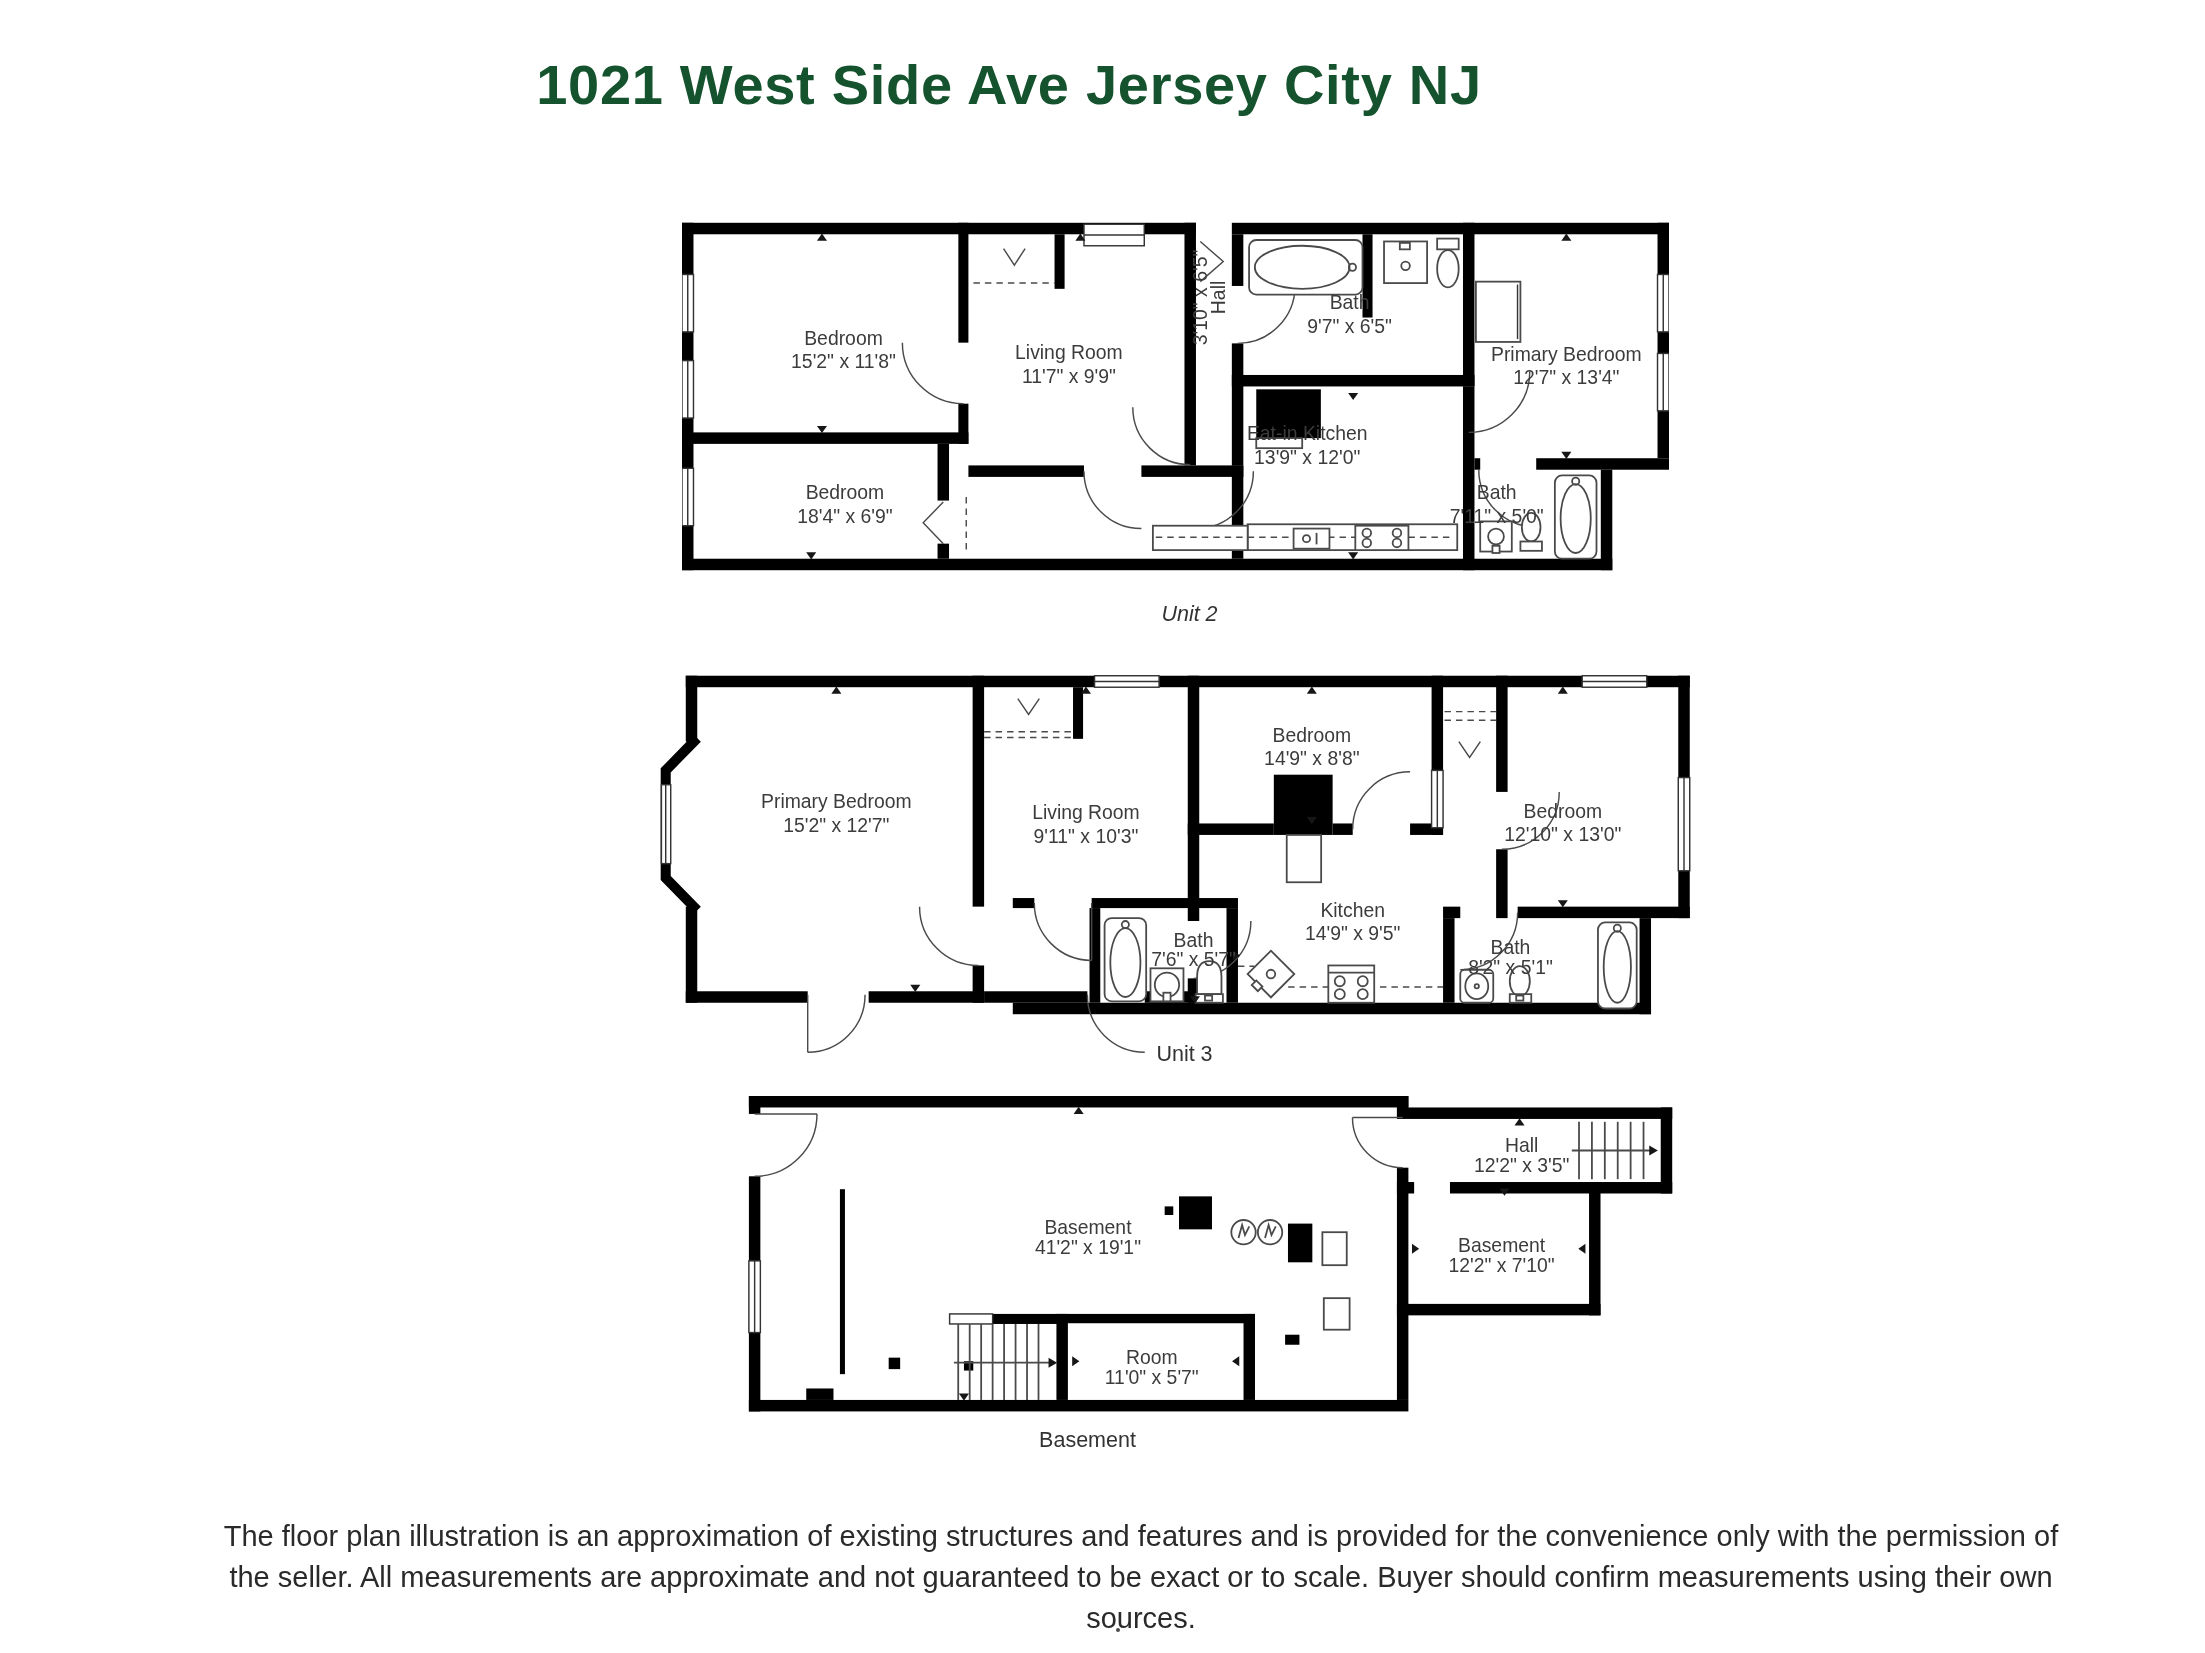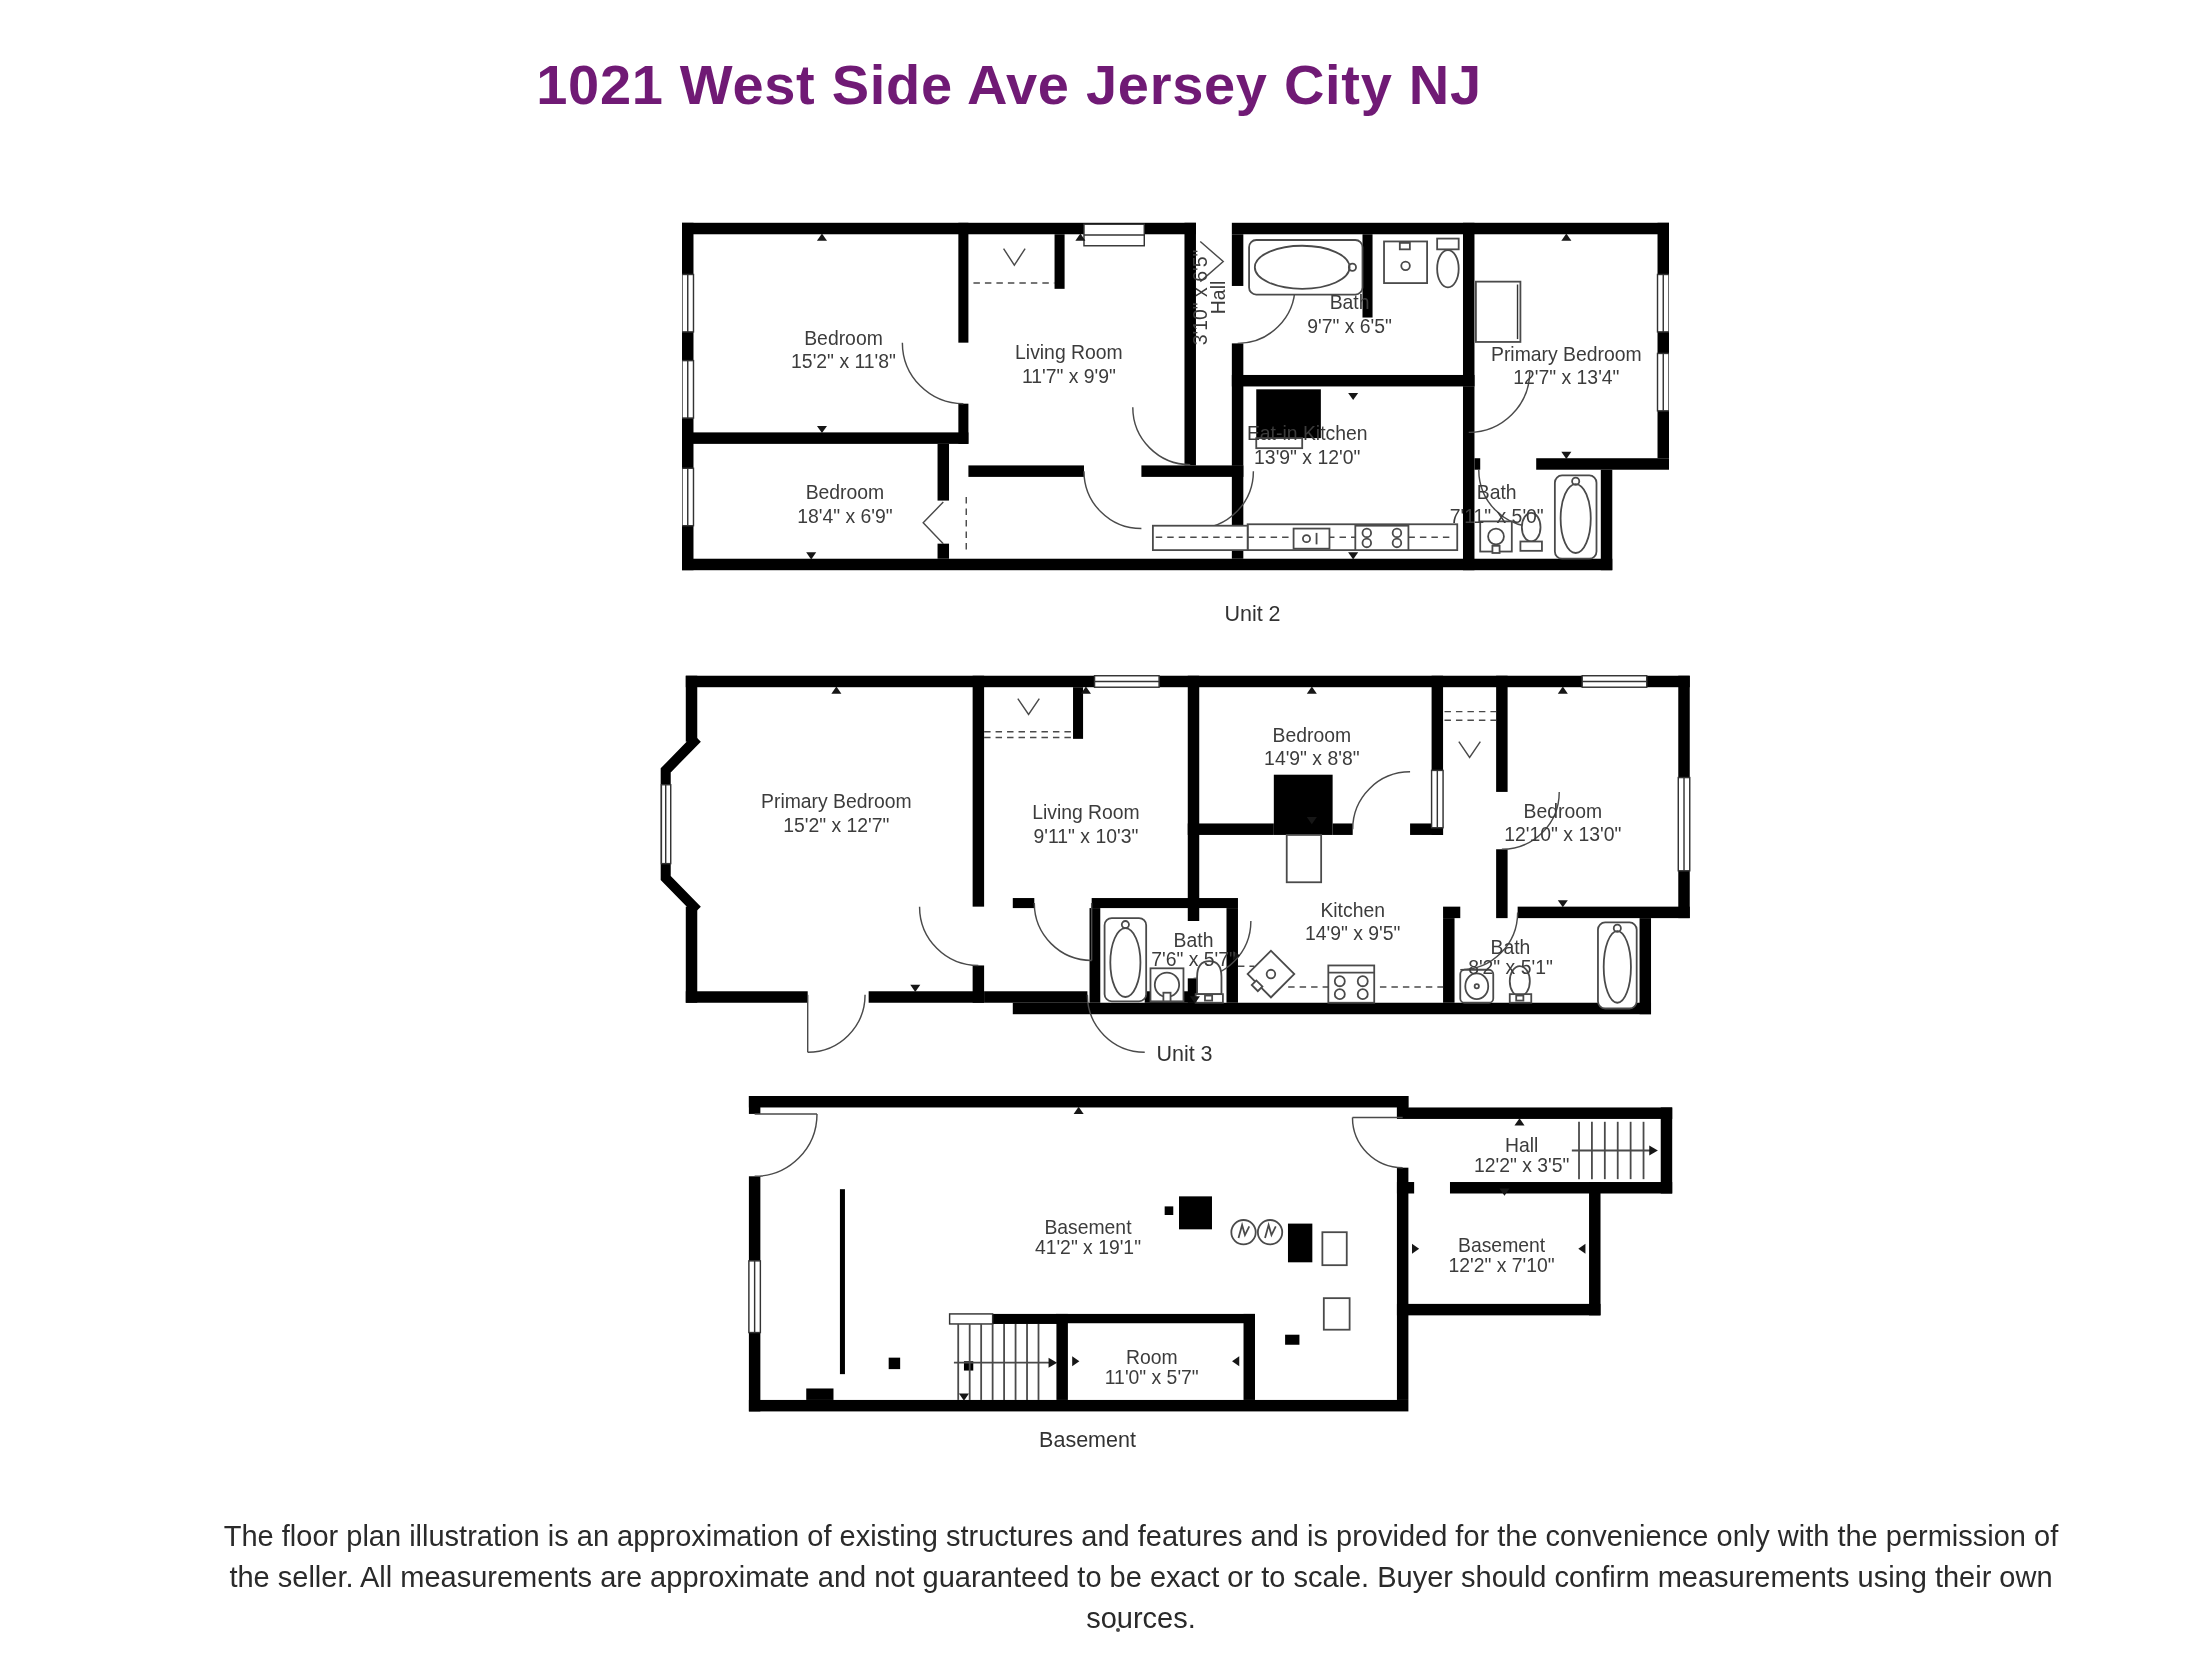--- a/index.html
+++ b/index.html
@@ -1,19 +1,19 @@
 <!DOCTYPE html>
 <html style="font-size:11.5px"><head>
 <meta charset="utf-8">
 <style>
   html,body{margin:0;padding:0;}
   body{width:2205px;height:1654px;background:#fff;position:relative;overflow:hidden;
        font-family:"Liberation Sans",sans-serif;}
   .page-title{position:absolute;top:52px;left:0;width:2018px;box-sizing:border-box;
-      text-align:center;font-size:56px;font-weight:bold;color:#701a75;letter-spacing:0.7px;}
+      text-align:center;font-size:56px;font-weight:bold;color:#14532d;letter-spacing:0.7px;}
   .plan{position:absolute;}
   .plan-label{position:absolute;width:187px;text-align:center;font-size:21.5px;color:#333;}
   .disclaimer{position:absolute;top:1516px;left:184px;width:1838px;text-align:center;
       font-size:29px;line-height:41px;color:#2a2a2a;margin-left:38px;}
   .artifact-dot{position:absolute;top:1628px;left:1116px;width:4.3px;height:4.3px;border-radius:2.2px;background:#4a4a4a;}
   
   .w{fill:#000;stroke:none;}                               
   .f{fill:#fff;stroke:#4a4a4a;stroke-width:2.5;}           
   .fl{fill:none;stroke:#4a4a4a;stroke-width:2.5;}          
   .d{fill:none;stroke:#4a4a4a;stroke-width:2;}             
@@ -190,21 +190,21 @@
     <g>
         <text x="1232" y="200">Primary Bedroom</text>
         <text x="1232" y="233">12'7" x 13'4"</text>
       </g>
     <g>
         <text x="1135" y="393">Bath</text>
         <text x="1135" y="426">7'11" x 5'0"</text>
       </g>
   </g>
 </svg>
-<div class="plan-label" style="left:1159px;top:602px;">Unit 2</div>
+<div class="plan-label" style="left:1096px;top:602px;font-style:italic;">Unit 2</div>
 
 <svg class="plan" style="left:653px;top:670px;" width="1043" height="398" viewBox="-45 0 1453 555">
   <g>
     <rect class="w" x="0" y="8" width="1400" height="16"></rect>
     <rect class="w" x="0" y="8" width="16" height="92"></rect>
     <rect class="w" x="0" y="330" width="16" height="134"></rect>
     <path d="M 16 95 L -28 140 L -28 290 L 16 335" fill="none" stroke="#000" stroke-width="14"></path>
     <rect class="w" x="0" y="448" width="170" height="16"></rect>
     <rect class="w" x="255" y="448" width="161" height="16"></rect>
     <rect class="w" x="400" y="8" width="16" height="322"></rect>

